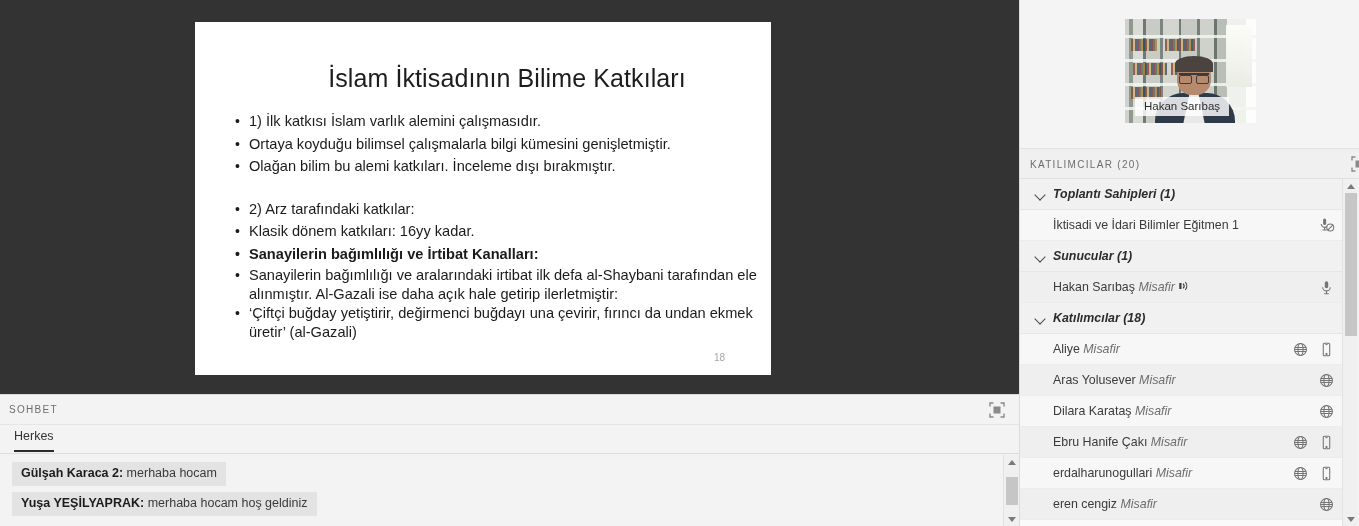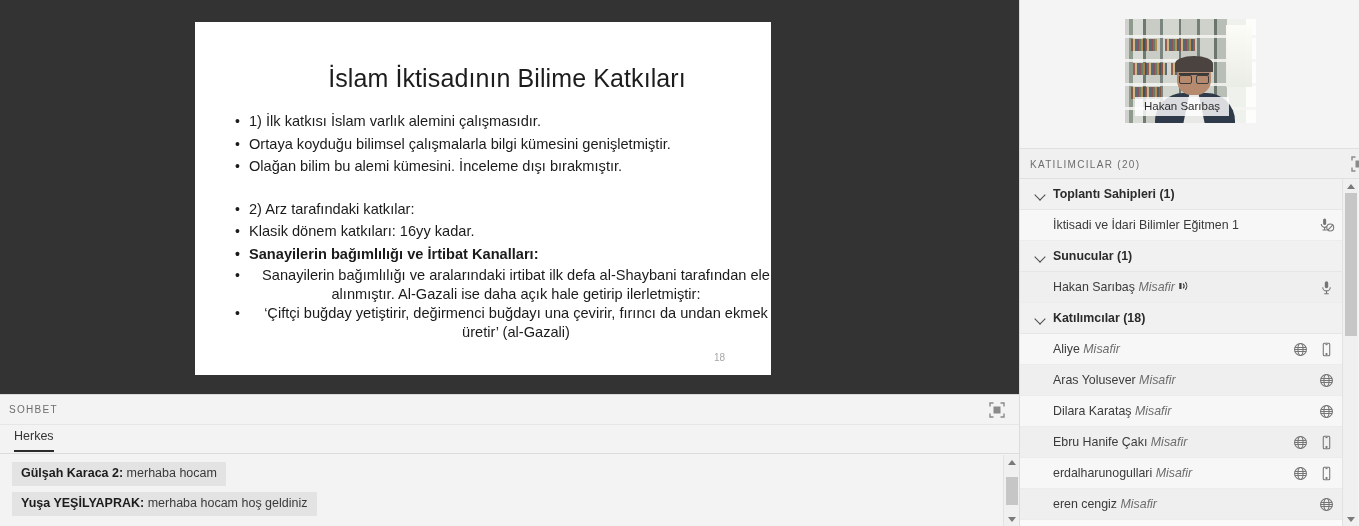--- a/index.html
+++ b/index.html
@@ -38,21 +38,21 @@
     color: #1b1b1b;
     margin-bottom: 1px;
   }
   .bullet:before {
     content: "\2022";
     position: absolute; left: 0; top: 0;
     font-size: 14px; color: #1b1b1b;
   }
   .bullet.bold { font-weight: bold; margin-top: 1px; }
   .bullet.spacer-before { margin-top: 21px; }
-  .bullet.multi { line-height: 18.5px; text-align: center; }
+  .bullet.multi { line-height: 18.5px; }
   .slide-page-no {
     position: absolute; right: 46px; bottom: 12px;
     font-size: 10px; color: #a7a7a7; margin-left: 45px;
   }
 
   
   .chat {
     position: absolute; left: 0; top: 394px; width: 1019px; height: 132px;
     background: #f3f3f3;
     border-top: 1px solid #d9d9d9;
@@ -239,21 +239,21 @@
   }
   .chev:before {
     content: ""; position: absolute; left: 0; top: 0;
     width: 7px; height: 7px;
     border-right: 1.6px solid #4a4a4a;
     border-bottom: 1.6px solid #4a4a4a;
     transform: rotate(45deg);
   }
   .group-label {
     position: absolute; left: 33px; top: 8px;
-    font-size: 12.4px; font-weight: bold; color: #2b2b2b;
+    font-size: 12.4px; font-weight: bold; color: #2b2b2b; font-style: italic;
   }
   .prow {
     position: relative; height: 31px;
     border-bottom: 1px solid #ececec;
     background: #f7f7f7;
     cursor: pointer;
   }
   .prow.alt { background: #efefef; }
   .prow .pname {
     position: absolute; left: 33px; top: 8px;
@@ -275,21 +275,21 @@
 <body>
 
 <div id="app">
 
   <div class="stage">
     <div class="slide">
       <div class="slide-title">İslam İktisadının Bilime Katkıları</div>
       <div class="slide-body">
           <div class="bullet">1) İlk katkısı İslam varlık alemini çalışmasıdır.</div>
           <div class="bullet">Ortaya koyduğu bilimsel çalışmalarla bilgi kümesini genişletmiştir.</div>
-          <div class="bullet">Olağan bilim bu alemi kümesini. İnceleme dışı bırakmıştır.</div>
+          <div class="bullet">Olağan bilim bu alemi katkıları. İnceleme dışı bırakmıştır.</div>
           <div class="bullet spacer-before">2) Arz tarafındaki katkılar:</div>
           <div class="bullet">Klasik dönem katkıları: 16yy kadar.</div>
           <div class="bullet bold">Sanayilerin bağımlılığı ve İrtibat Kanalları:</div>
           <div class="bullet multi">Sanayilerin bağımlılığı ve aralarındaki irtibat ilk defa al-Shaybani tarafından ele alınmıştır. Al-Gazali ise daha açık hale getirip ilerletmiştir:</div>
           <div class="bullet multi">‘Çiftçi buğday yetiştirir, değirmenci buğdayı una çevirir, fırıncı da undan ekmek üretir’ (al-Gazali)</div>
         </div>
       <div class="slide-page-no">18</div>
     </div>
   </div>
 

